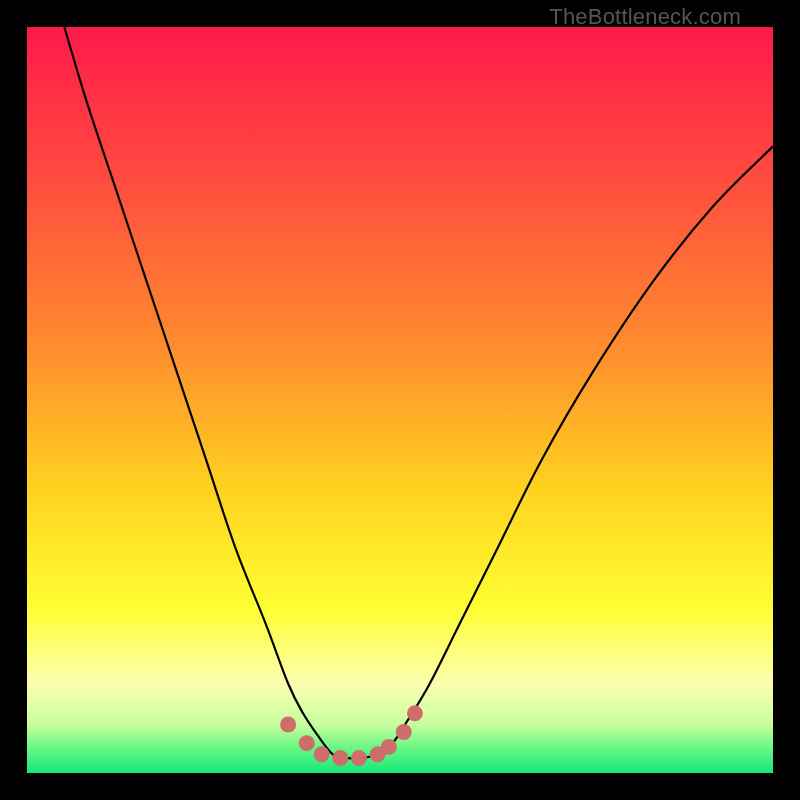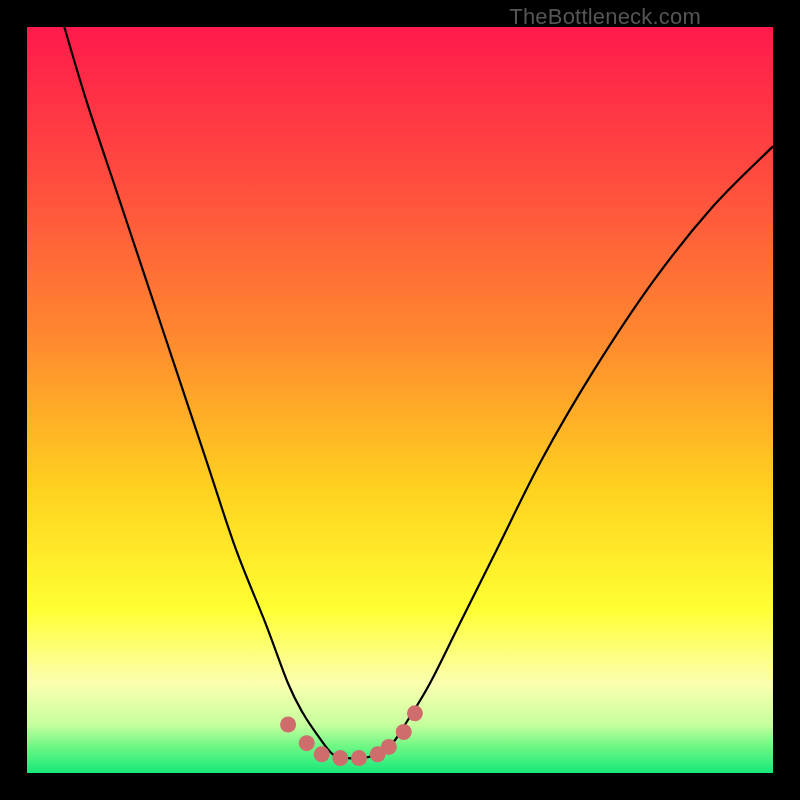--- a/index.html
+++ b/index.html
@@ -9,20 +9,21 @@
     height: 800px;
     background: #000000;
     overflow: hidden;
     font-family: Arial, Helvetica, sans-serif;
   }
   .page {
     width: 713px;
     height: 800px;
     background: #000000;
     position: relative;
+    padding-left: 40px;
   }
   .watermark {
     position: absolute;
     top: 4px;
     right: 12px;
     color: #555555;
     font-size: 22px;
     font-weight: 500;
     letter-spacing: 0.2px;
     z-index: 30;

